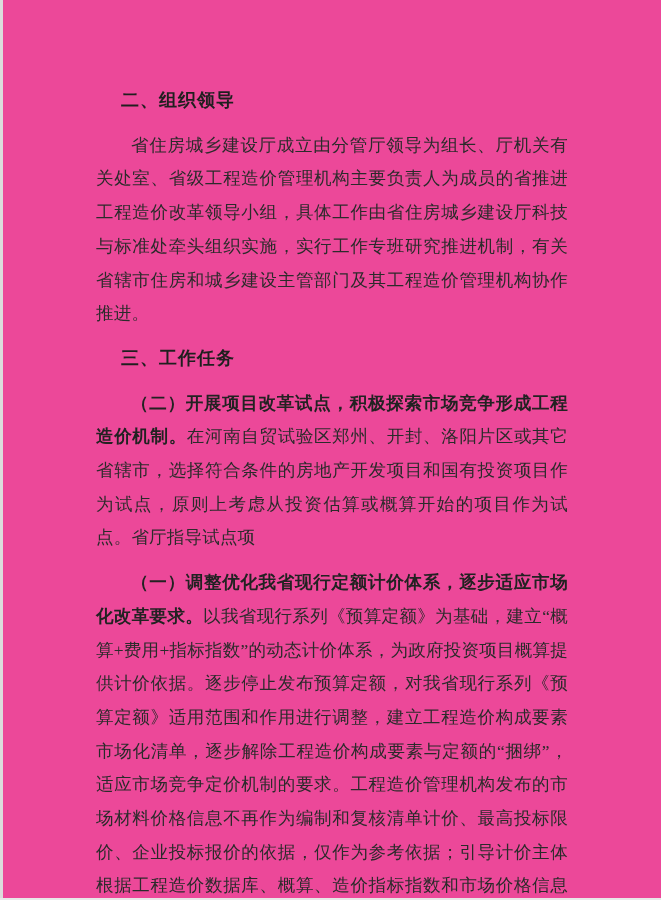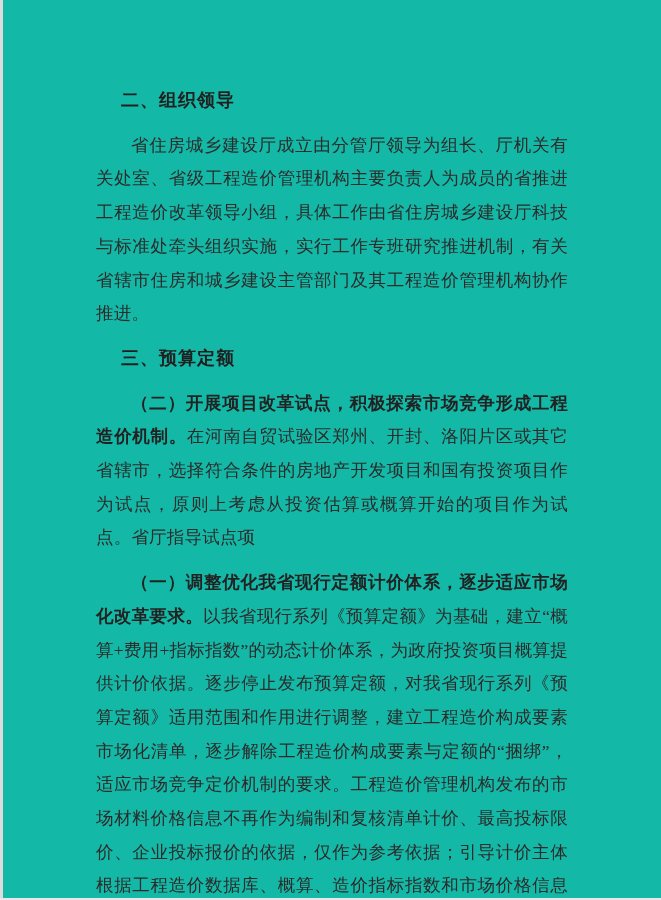--- a/index.html
+++ b/index.html
@@ -4,21 +4,21 @@
 <style>
   html, body {
     margin: 0;
     padding: 0;
     background: #ffffff;
   }
   .page {
     position: relative;
     width: 661px;
     height: 900px;
-    background: #14b8a6;
+    background: #ec4899;
     overflow: hidden;
     box-sizing: border-box;
     font-family: "Liberation Serif", serif;
   }
   .edge-left {
     position: absolute;
     left: 0; top: 0;
     width: 3px; height: 100%;
     background: #dcdcdc;
   }
@@ -61,17 +61,17 @@
 </style>
 </head>
 <body>
 
 <div class="page">
   <div class="edge-left"></div>
   <div class="edge-bottom"></div>
   <div class="content" id="content">
       <div class="heading">二、组织领导</div>
       <p class="para"><span>省住房城乡建设厅成立由分管厅领导为组长、厅机关有关处室、省级工程造价管理机构主要负责人为成员的省推进工程造价改革领导小组，具体工作由省住房城乡建设厅科技与标准处牵头组织实施，实行工作专班研究推进机制，有关省辖市住房和城乡建设主管部门及其工程造价管理机构协作推进。</span></p>
-      <div class="heading">三、预算定额</div>
+      <div class="heading">三、工作任务</div>
       <p class="para"><span class="lead">（二）开展项目改革试点，积极探索市场竞争形成工程造价机制。</span><span>在河南自贸试验区郑州、开封、洛阳片区或其它省辖市，选择符合条件的房地产开发项目和国有投资项目作为试点，原则上考虑从投资估算或概算开始的项目作为试点。省厅指导试点项</span></p>
       <p class="para"><span class="lead">（一）调整优化我省现行定额计价体系，逐步适应市场化改革要求。</span><span>以我省现行系列《预算定额》为基础，建立“概算+费用+指标指数”的动态计价体系，为政府投资项目概算提供计价依据。逐步停止发布预算定额，对我省现行系列《预算定额》适用范围和作用进行调整，建立工程造价构成要素市场化清单，逐步解除工程造价构成要素与定额的“捆绑”，适应市场竞争定价机制的要求。工程造价管理机构发布的市场材料价格信息不再作为编制和复核清单计价、最高投标限价、企业投标报价的依据，仅作为参考依据；引导计价主体根据工程造价数据库、概算、造价指标指数和市场价格信息等编制和确定最高投标限价。</span></p>
     </div>
 </div>
 
 </body></html>

